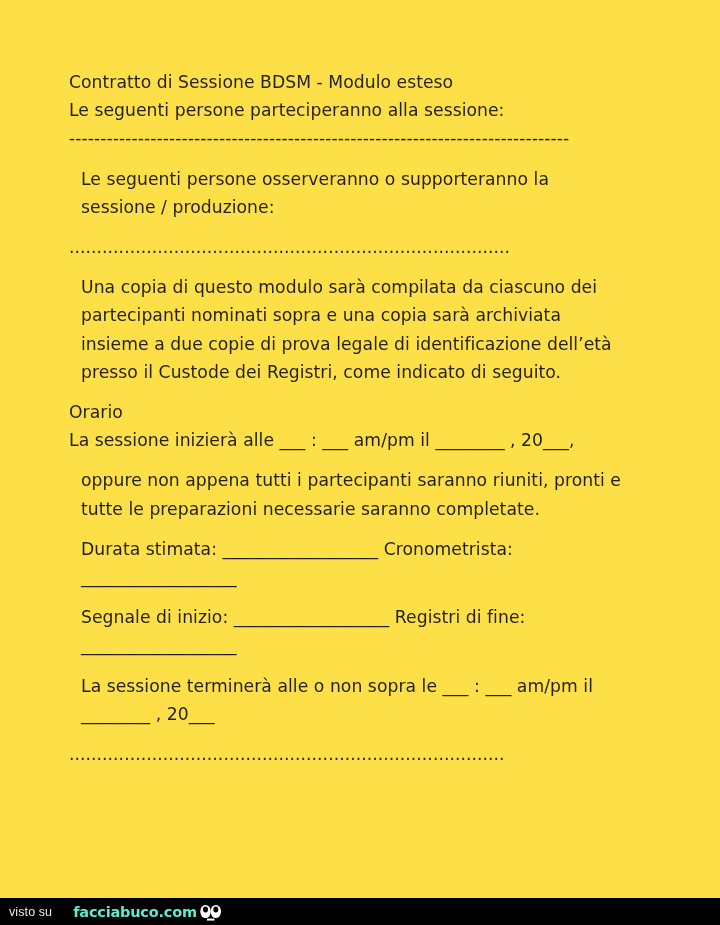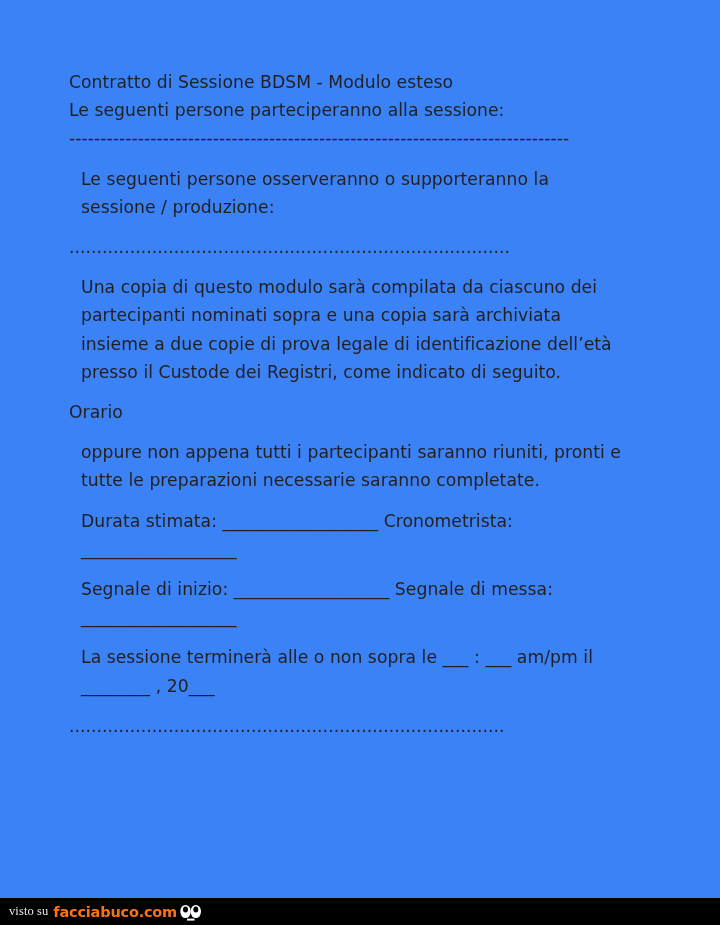--- a/index.html
+++ b/index.html
@@ -14,21 +14,21 @@
     overflow: hidden;
     position: relative;
   }
 
   #doc {
     position: absolute;
     left: 0;
     top: 0;
     width: 720px;
     height: 898px;
-    background: #3b82f6;
+    background: #fde047;
     box-sizing: border-box;
     padding: 68px 60px 0 69px;
   }
 
   .doc-body {
     font-size: 17.2px;
     line-height: 28.2px;
     color: #231f20;
     letter-spacing: 0.05px;
     width: 572px;
@@ -80,28 +80,28 @@
     width: 720px;
     height: 27px;
     background: #000000;
     display: flex;
     align-items: center;
     padding-left: 9px;
     box-sizing: border-box;
   }
   .wm-pre {
     color: #e8e8e8;
-    font-family: Liberation Serif, serif;
+    font-family: Liberation Sans, sans-serif;
     font-size: 12.5px;
     font-weight: 400;
     letter-spacing: 0.1px;
-    margin-right: 5px;
+    margin-right: 21px;
   }
   .wm-brand {
-    color: #f97316;
+    color: #5eead4;
     font-family: "DejaVu Sans", sans-serif;
     font-size: 14.5px;
     font-weight: bold;
     letter-spacing: -0.2px;
     margin-right: 1px;
   }
   .wm-logo {
     display: inline-block;
     width: 26px;
     height: 20px;
@@ -123,26 +123,27 @@
 
     <p class="para">Le seguenti persone osserveranno o supporteranno la sessione / produzione:</p>
 
     <p class="rule-dots">................................................................................</p>
 
 
     <p class="para">Una copia di questo modulo sarà compilata da ciascuno dei partecipanti nominati sopra e una copia sarà archiviata insieme a due copie di prova legale di identificazione dell’età presso il Custode dei Registri, come indicato di seguito.</p>
 
     <p class="line">Orario</p>
 
+    <p class="line">La sessione inizierà alle ___ : ___ am/pm il ________ , 20___,</p>
 
     <p class="cont"> oppure non appena tutti i partecipanti saranno riuniti, pronti e tutte le preparazioni necessarie saranno completate.</p>
 
     <p class="para">Durata stimata: __________________ Cronometrista: __________________</p>
 
-    <p class="para">Segnale di inizio: __________________ Segnale di messa: __________________</p>
+    <p class="para">Segnale di inizio: __________________ Registri di fine: __________________</p>
 
     <p class="para">La sessione terminerà alle o non sopra le ___ : ___ am/pm il ________ , 20___</p>
 
 
 
     <p class="rule-dots">...............................................................................</p>
 
   </div>
 </div>
 

